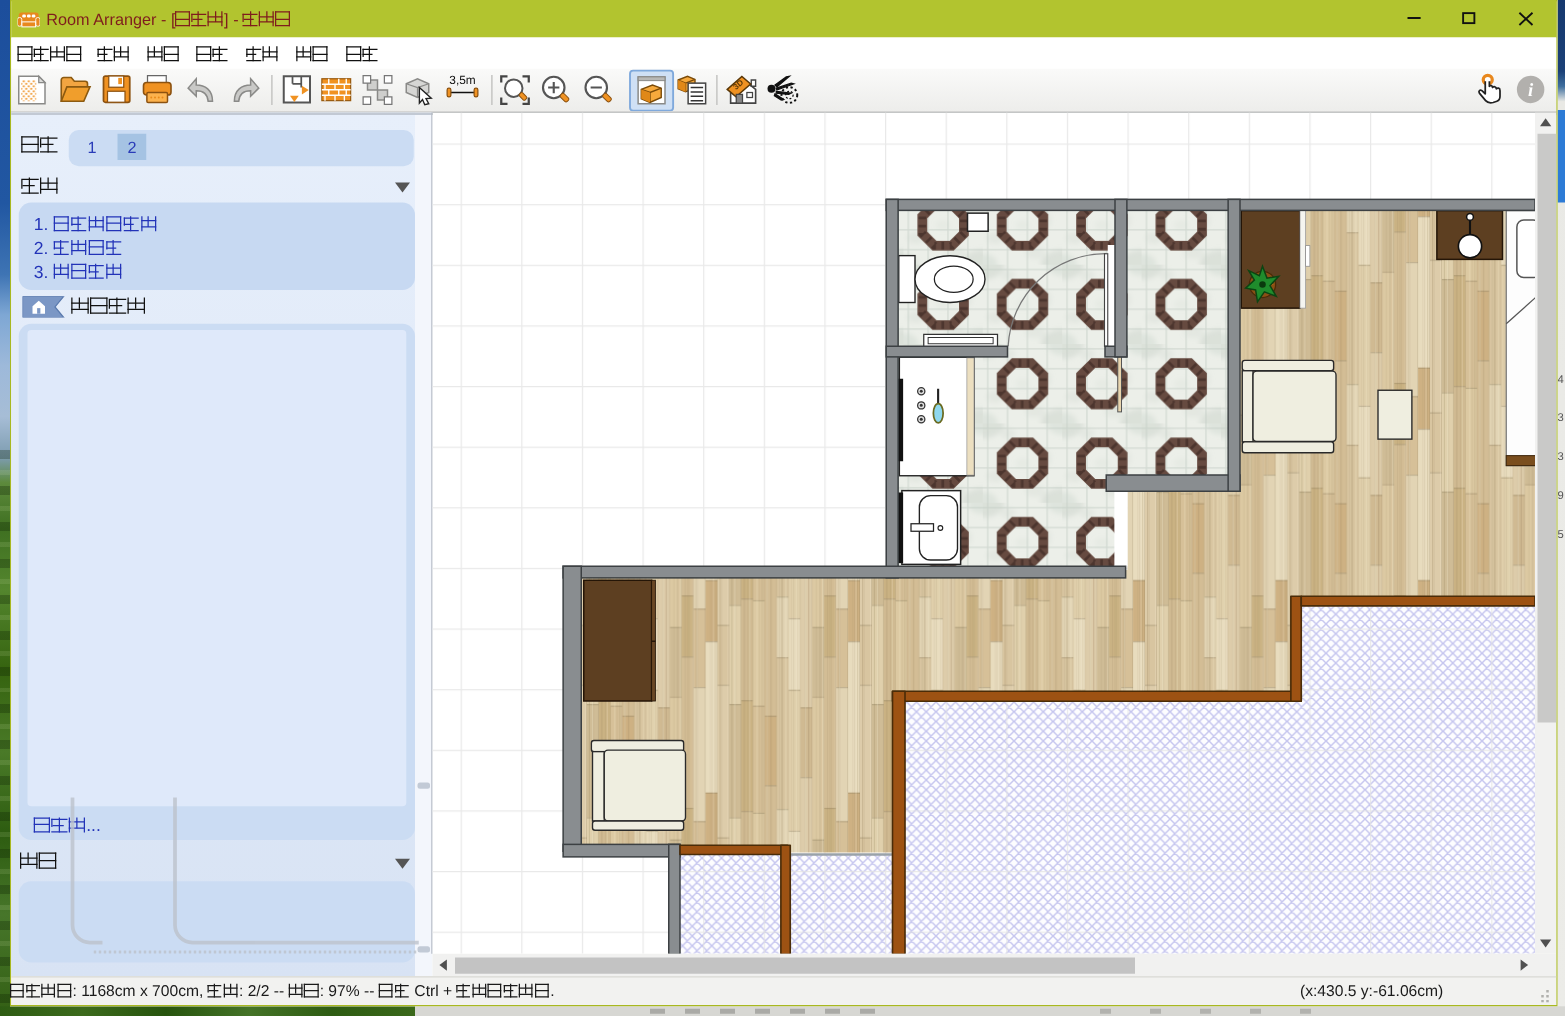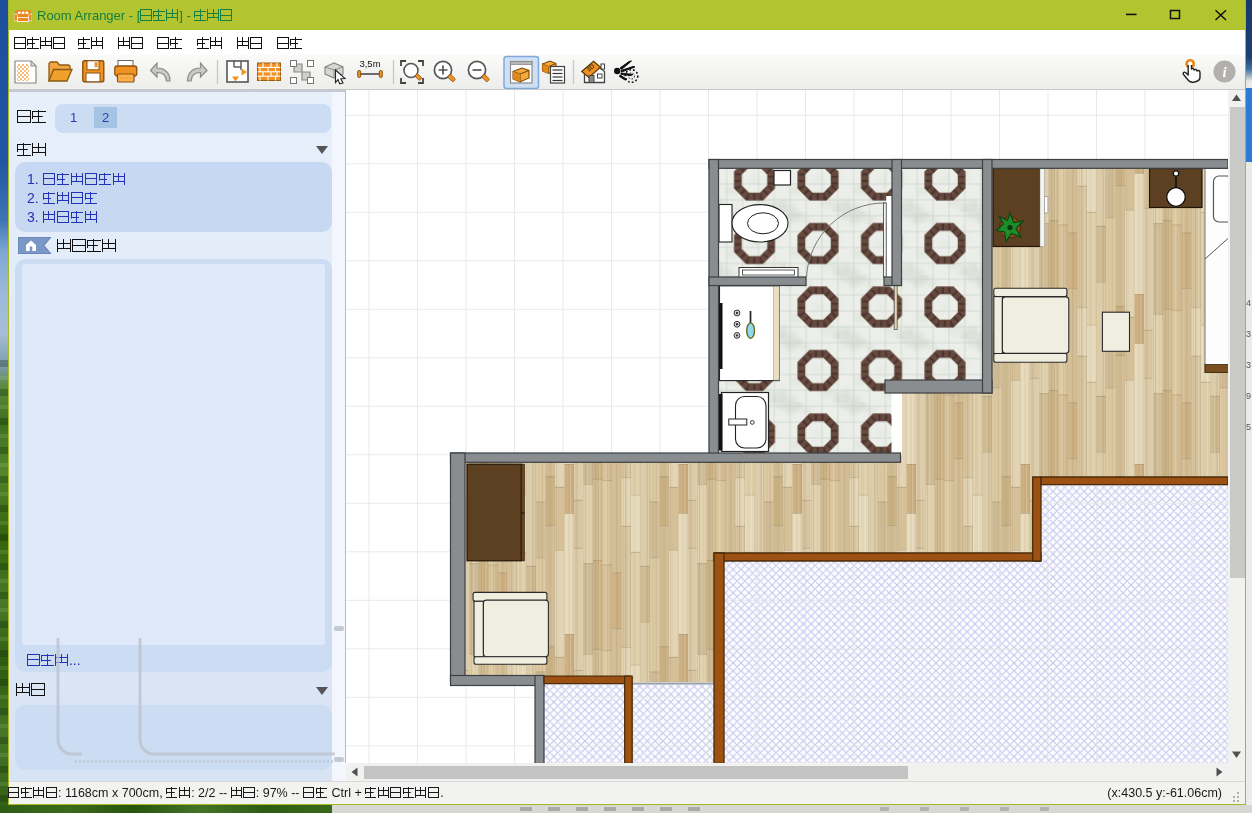--- a/index.html
+++ b/index.html
@@ -27,21 +27,21 @@
 <div id="title" style="left:9px;top:0;width:1236px;height:30px;background:#b2c42f"></div>
 <svg style="position:absolute;left:14px;top:8px" width="18" height="15" viewBox="0 0 18 15">
  <rect x="1" y="2" width="16" height="9" rx="2.5" fill="#e8881e"></rect>
  <rect x="0" y="6" width="3.4" height="7" rx="1.5" fill="#e8881e" stroke="#fff" stroke-width="0.7"></rect>
  <rect x="14.6" y="6" width="3.4" height="7" rx="1.5" fill="#e8881e" stroke="#fff" stroke-width="0.7"></rect>
  <rect x="3.5" y="9.5" width="11" height="4" fill="#e8881e" stroke="#fff" stroke-width="0.8"></rect>
  <rect x="3.8" y="3.6" width="2.9" height="2.3" rx="1" fill="#fff"></rect>
  <rect x="7.6" y="3.6" width="2.9" height="2.3" rx="1" fill="#fff"></rect>
  <rect x="11.4" y="3.6" width="2.9" height="2.3" rx="1" fill="#fff"></rect>
 </svg>
-<div style="left:37px;top:8px;font-size:13px;color:#15803d">Room Arranger - [<span style="letter-spacing:0"><span class="z"></span><span class="y"></span><span class="x"></span></span>] - <span class="y"></span><span class="x"></span><span class="z"></span></div>
+<div style="left:37px;top:8px;font-size:13px;color:#7f1d1d">Room Arranger - [<span style="letter-spacing:0"><span class="z"></span><span class="y"></span><span class="x"></span></span>] - <span class="y"></span><span class="x"></span><span class="z"></span></div>
 <svg style="position:absolute;left:1120px;top:0" width="120" height="30" viewBox="0 0 120 30">
  <rect x="6" y="13.6" width="10.5" height="1.6" fill="#111"></rect>
  <rect x="50.5" y="10.5" width="9" height="8" fill="none" stroke="#111" stroke-width="1.5"></rect>
  <path d="M95.5 10.2 L106 20 M106 10.2 L95.5 20" stroke="#111" stroke-width="1.5"></path>
 </svg>
 <div style="left:9px;top:30px;width:1236px;height:25px;background:#fff"></div>
 <div style="left:14px;top:36px;font-size:13px;color:#111"><span class="z"></span><span class="y"></span><span class="x"></span><span class="z"></span></div>
 <div style="left:78px;top:36px;font-size:13px;color:#111"><span class="y"></span><span class="x"></span></div>
 <div style="left:118px;top:36px;font-size:13px;color:#111"><span class="x"></span><span class="z"></span></div>
 <div style="left:157px;top:36px;font-size:13px;color:#111"><span class="z"></span><span class="y"></span></div>
@@ -503,21 +503,21 @@
 </svg>
 <div style="left:346px;top:763px;width:882px;height:18px;background:#f1f1f0"></div>
 <div style="left:364px;top:765.5px;width:544px;height:13.5px;background:#c3c3c3"></div>
 <svg style="position:absolute;left:346px;top:763px" width="882" height="18">
  <polygon points="11.5,4.5 11.5,13.5 5.5,9" fill="#505050"></polygon>
  <polygon points="870.5,4.5 870.5,13.5 876.5,9" fill="#505050"></polygon>
 </svg>
 <div style="left:1228px;top:763px;width:17px;height:18px;background:#f1f1f0"></div>
 <div style="left:9px;top:781px;width:1236px;height:23px;background:#f2f2f0;border-top:1px solid #d8d8d4"></div>
 <div style="left:8px;top:786px;font-size:12.5px;color:#1a1a1a"><span class="z"></span><span class="y"></span><span class="x"></span><span class="z"></span>: 1168cm x 700cm, <span class="y"></span><span class="x"></span>: 2/2 -- <span class="x"></span><span class="z"></span>: 97% -- <span class="z"></span><span class="y"></span> Ctrl + <span class="y"></span><span class="x"></span><span class="z"></span><span class="y"></span><span class="x"></span><span class="z"></span>.</div>
-<div style="left:1040px;top:786px;width:182px;text-align:right;font-size:12.5px;color:#1a1a1a">(x:430.5 y:-61.06cm)</div>
+<div style="left:1040px;top:786px;width:182px;text-align:left;font-size:12.5px;color:#1a1a1a">(x:430.5 y:-61.06cm)</div>
 <svg style="position:absolute;left:1231px;top:792px" width="10" height="10">
 <g fill="#b0b0ac">
       <rect x="6" y="0" width="2" height="2"></rect>
       <rect x="6" y="4" width="2" height="2"></rect>
       <rect x="6" y="8" width="2" height="2"></rect>
       <rect x="2" y="4" width="2" height="2"></rect>
       <rect x="2" y="8" width="2" height="2"></rect>
     </g>
   </svg>
 

